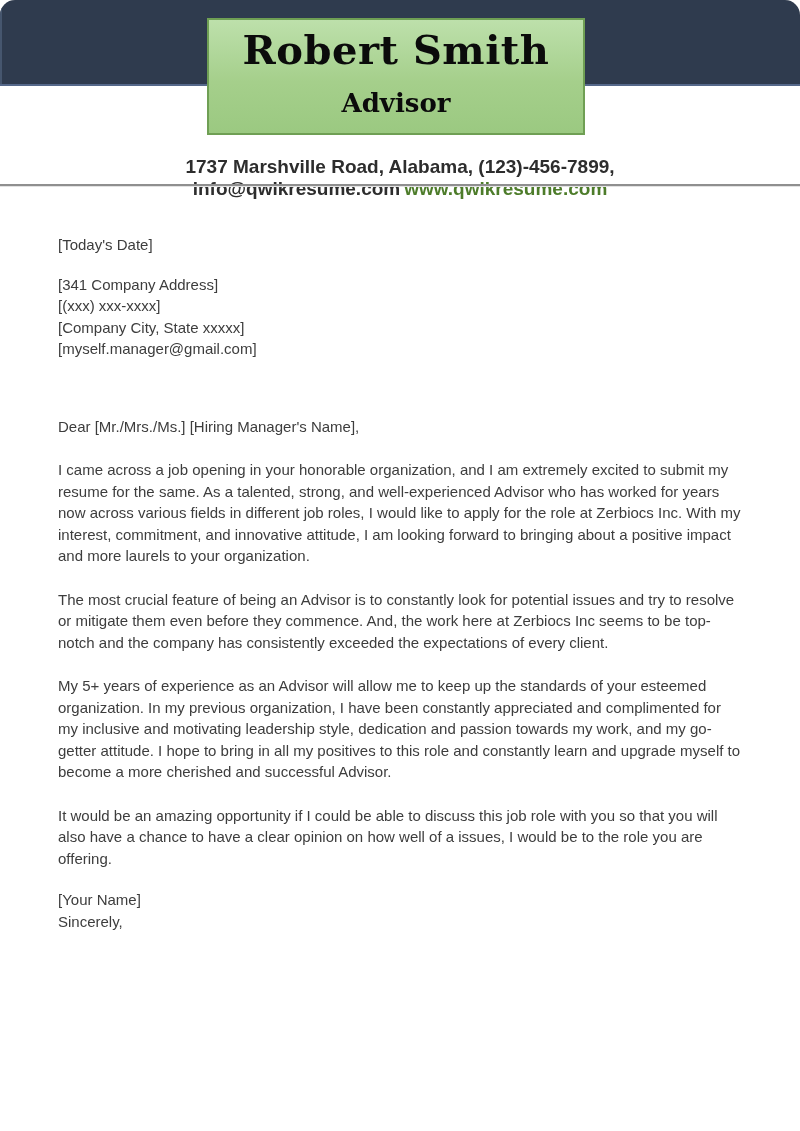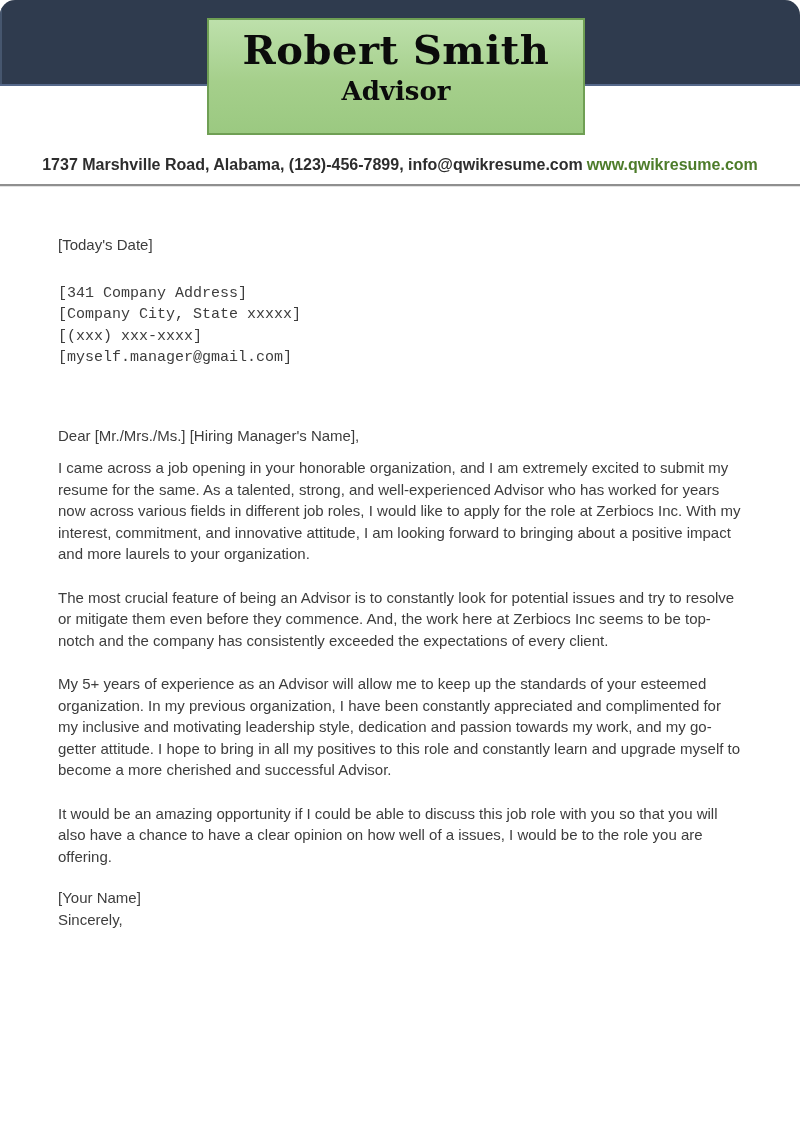--- a/index.html
+++ b/index.html
@@ -42,30 +42,30 @@
     line-height: 1.1;
     color: #0b0b0b;
     margin-top: 8px;
     letter-spacing: 0.5px;
   }
   .job-title {
     font-family: "DejaVu Serif", serif;
     font-weight: bold;
     font-size: 26px;
     color: #0b0b0b;
-    margin-top: 4px;
+    margin-top: 16px;
   }
   
   .contact-line {
     position: absolute;
     top: 156px;
     left: 0;
     width: 800px;
     text-align: center;
-    font-size: 16px;
+    font-size: 19px;
     font-weight: bold;
     color: #2d2d2d;
   }
   .contact-website {
     color: #4d7c2a;
     margin-left: 4px;
     text-decoration: none;
     cursor: pointer;
   }
   .rule {
@@ -82,24 +82,24 @@
     position: absolute;
     top: 187px;
     left: 0;
     width: 800px;
     padding: 16px 58px 0 58px;
     font-size: 15px;
     line-height: 21.5px;
     color: #3d3d3d;
   }
   .date-line   { margin-top: 31px; }
-  .addr-block  { margin-top: 27px; font-family: Liberation Mono, monospace; }
+  .addr-block  { margin-top: 18px; }
   .salutation  { margin-top: 56px; }
   .para        { margin-top: 22px; }
-  .para.first  { margin-top: 11px; }
+  .para.first  { }
   .closing-block { margin-top: 20px; }
   
   .copyright {
     position: absolute;
     left: 0;
     right: 60px;
     top: 1098px;
     text-align: center;
     font-size: 11.5px;
     color: #1f1f1f;
@@ -139,22 +139,22 @@
   <div class="contact-line"><span>1737 Marshville Road, Alabama, (123)-456-7899, info@qwikresume.com</span><span class="contact-website">www.qwikresume.com</span>
   </div>
 
   <div class="rule"></div>
 
   <div class="body-text">
     <div class="date-line">[Today's Date]</div>
 
     <div class="addr-block">
       <div>[341 Company Address]</div>
+      <div>[(xxx) xxx-xxxx]</div>
       <div>[Company City, State xxxxx]</div>
-      <div>[(xxx) xxx-xxxx]</div>
       <div>[myself.manager@gmail.com]</div>
     </div>
 
     <div class="salutation">Dear [Mr./Mrs./Ms.] [Hiring Manager's Name],</div>
 
     <p class="para first">I came across a job opening in your honorable organization, and I am extremely excited to submit my resume for the same. As a talented, strong, and well-experienced Advisor who has worked for years now across various fields in different job roles, I would like to apply for the role at Zerbiocs Inc. With my interest, commitment, and innovative attitude, I am looking forward to bringing about a positive impact and more laurels to your organization.</p>
     <p class="para">The most crucial feature of being an Advisor is to constantly look for potential issues and try to resolve or mitigate them even before they commence. And, the work here at Zerbiocs Inc seems to be top-notch and the company has consistently exceeded the expectations of every client.</p>
     <p class="para">My 5+ years of experience as an Advisor will allow me to keep up the standards of your esteemed organization. In my previous organization, I have been constantly appreciated and complimented for my inclusive and motivating leadership style, dedication and passion towards my work, and my go-getter attitude. I hope to bring in all my positives to this role and constantly learn and upgrade myself to become a more cherished and successful Advisor.</p>
     <p class="para">It would be an amazing opportunity if I could be able to discuss this job role with you so that you will also have a chance to have a clear opinion on how well of a issues, I would be to the role you are offering.</p>
 

